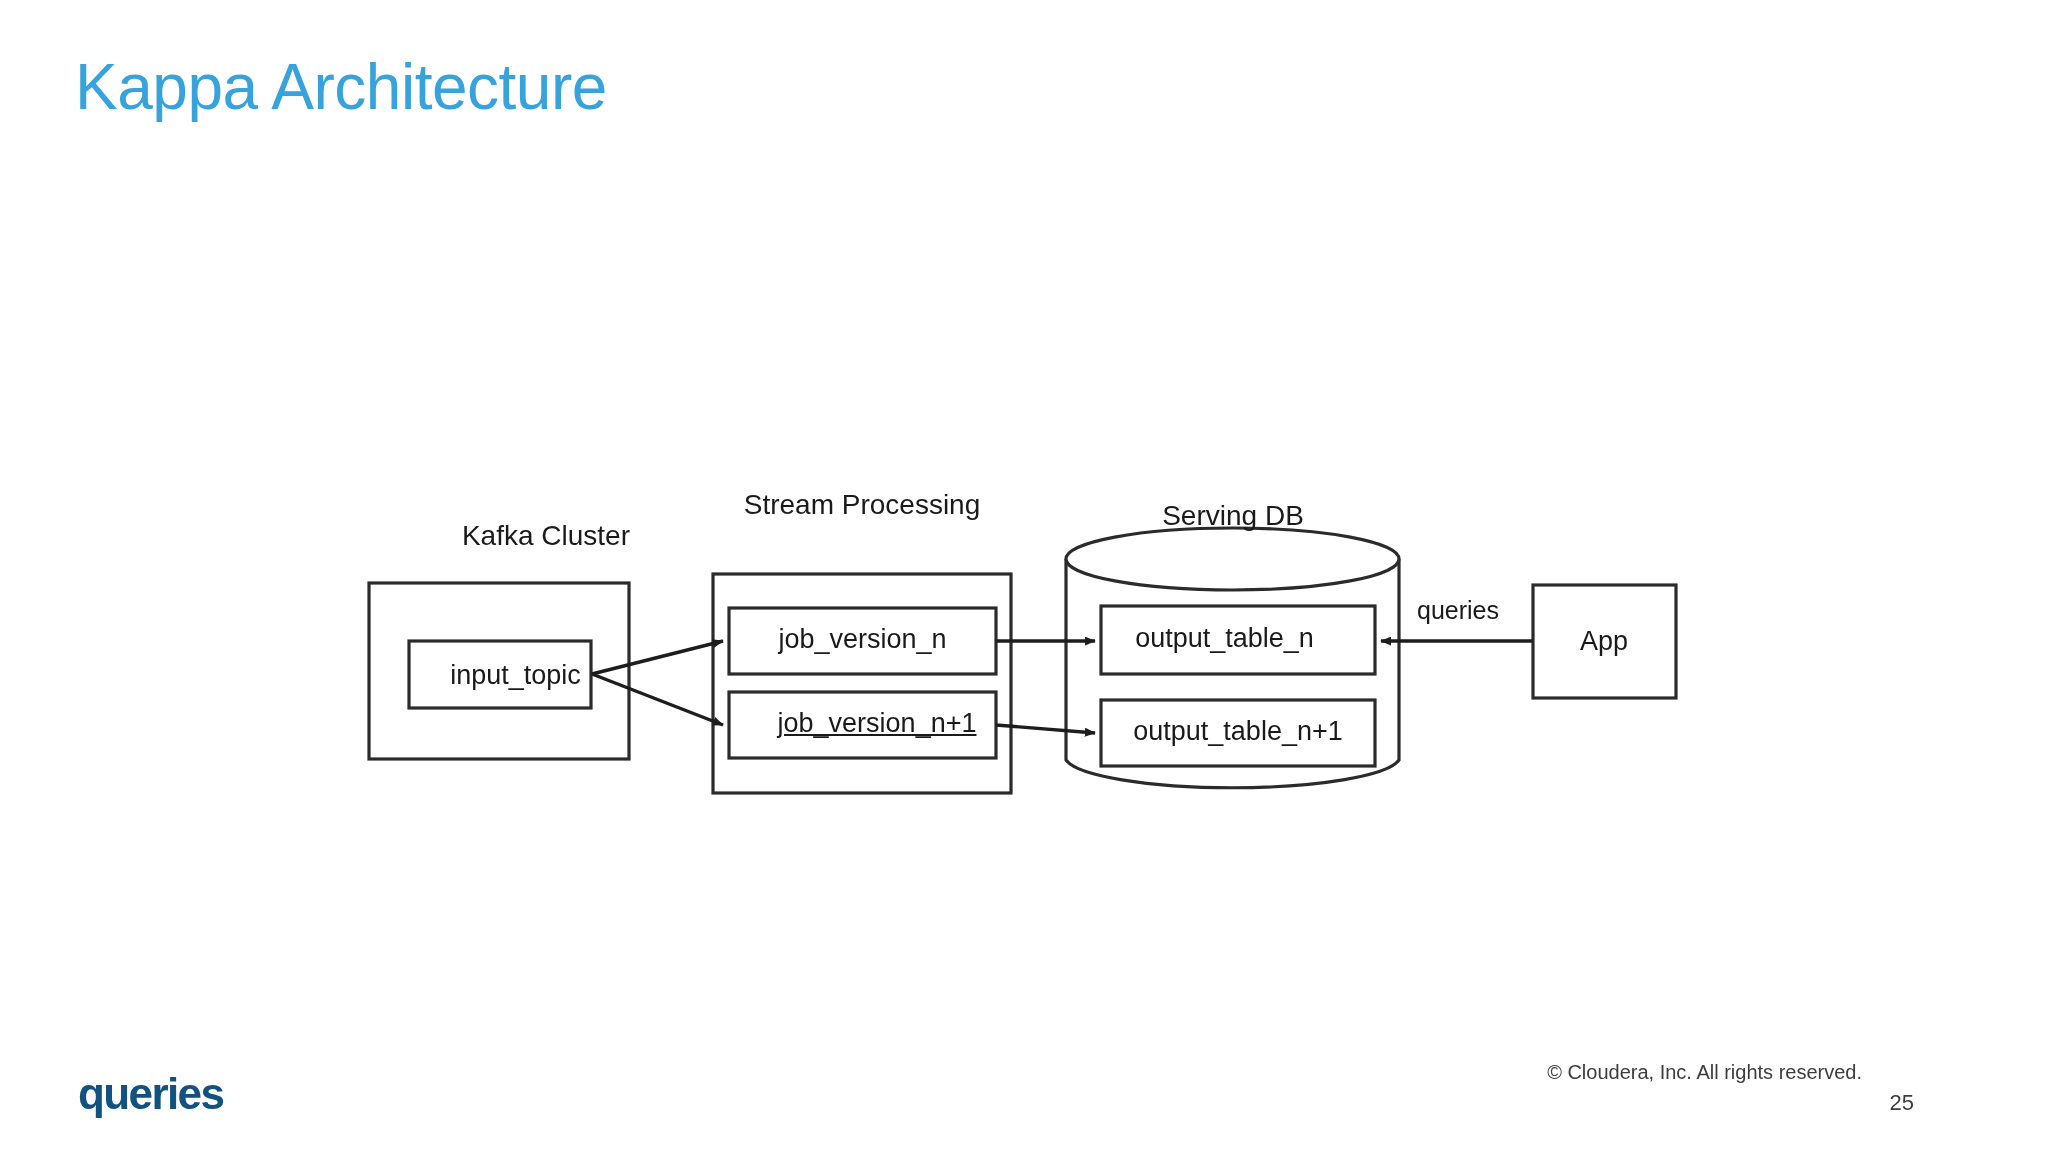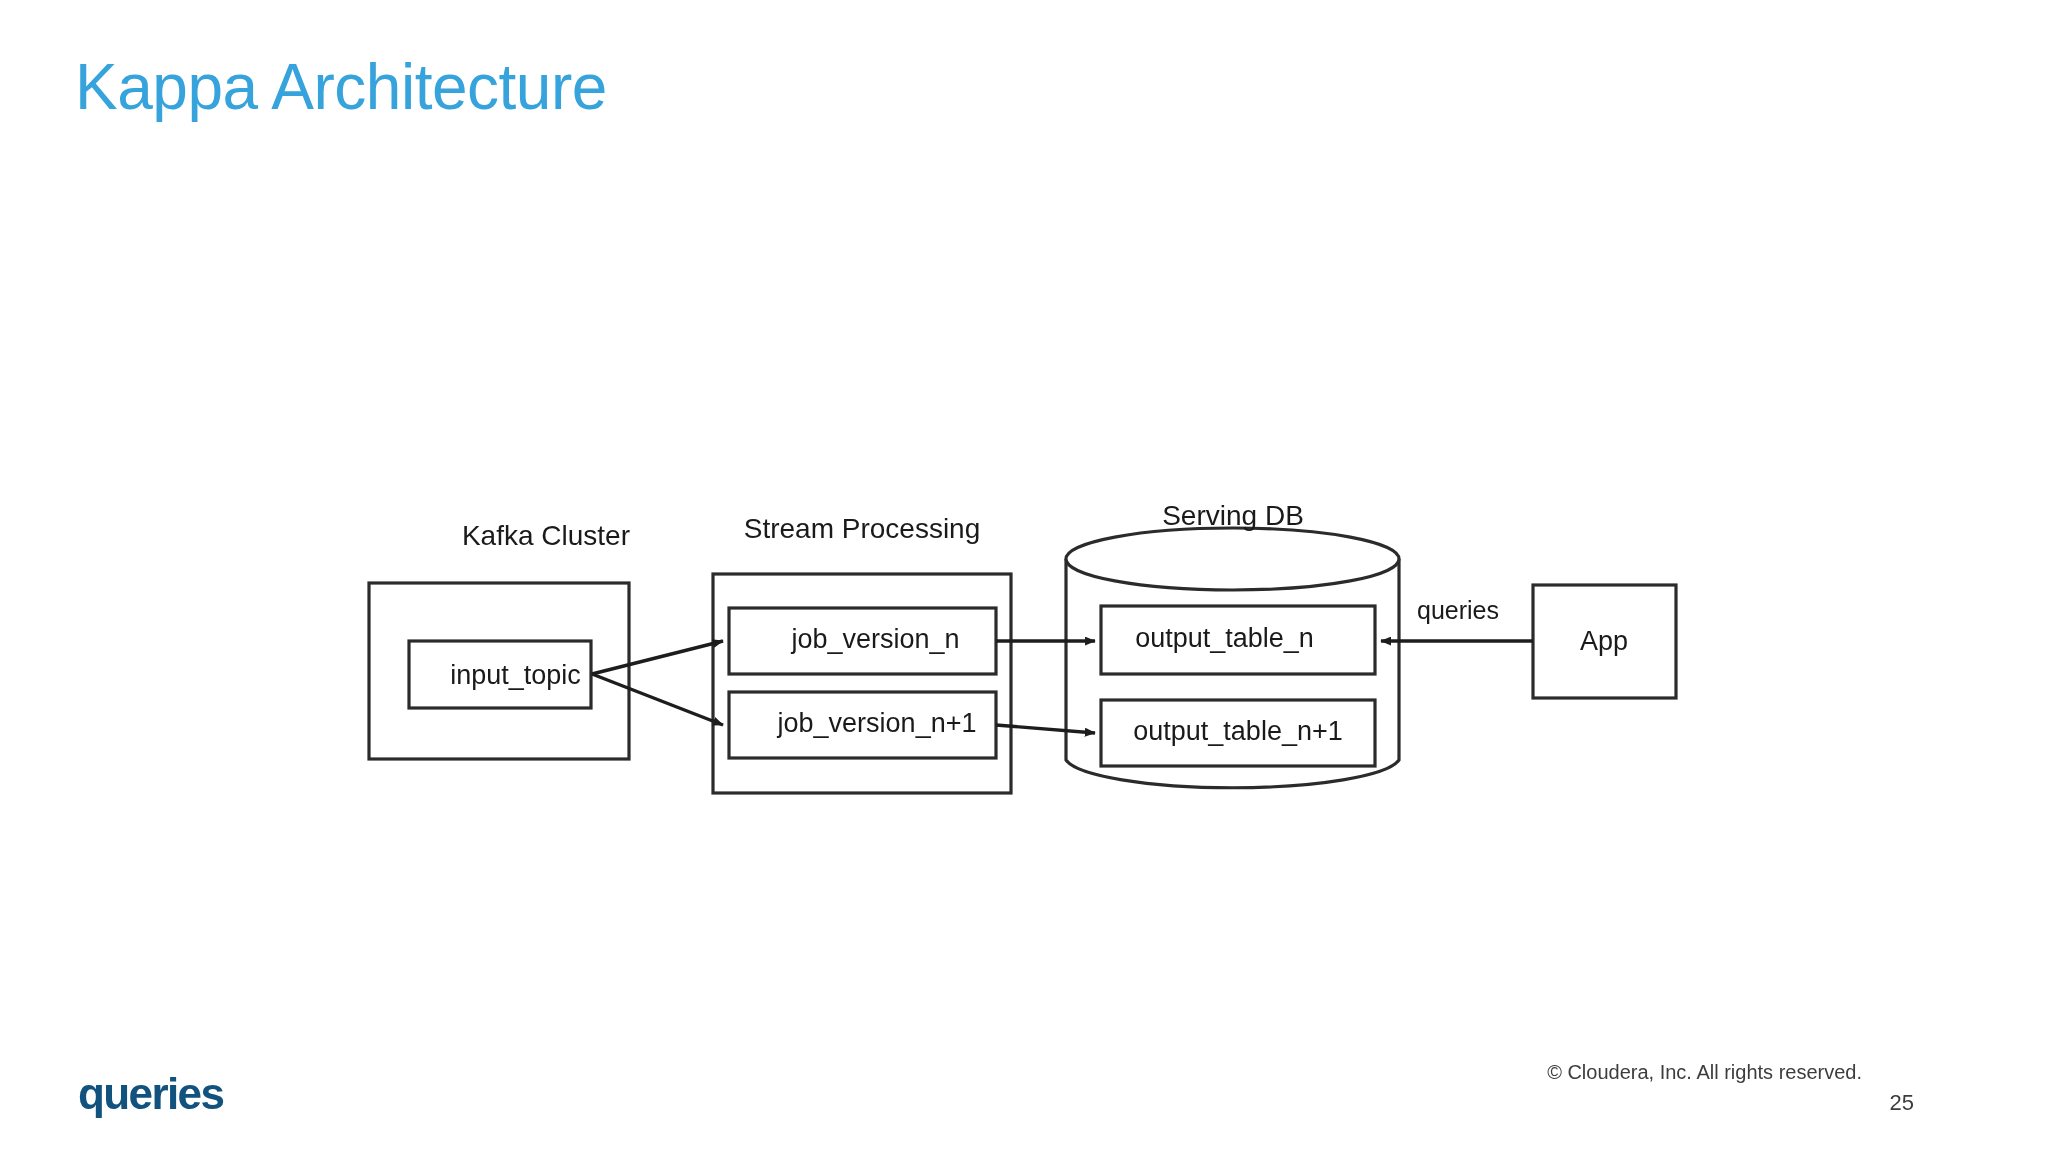--- a/index.html
+++ b/index.html
@@ -62,26 +62,26 @@
   .node-label {
     font-size: 27px;
     text-align: center;
   }
   .edge-label {
     font-size: 25px;
   }
 
   
   #kafka-cluster-title { left: 368px; top: 519px; width: 262px; text-align: right; }
-  #stream-system-title { left: 692px; top: 512px; width: 340px; }
+  #stream-system-title { left: 692px; top: 488px; width: 340px; }
   #serving-db-title    { left: 1065px; top: 499px; width: 336px; }
 
   #input-topic-label      { left: 408px;  top: 660px; width: 215px; }
-  #job-version-n-label    { left: 728px;  top: 624px; width: 269px; margin-left: 13px; }
-  #job-version-n1-label   { left: 728px;  top: 708px; width: 298px; }
+  #job-version-n-label    { left: 728px;  top: 624px; width: 269px; }
+  #job-version-n1-label   { left: 728px;  top: 708px; width: 298px; text-decoration: underline; }
   #output-table-n-label   { left: 1100px; top: 623px; width: 249px; }
   #output-table-n1-label  { left: 1100px; top: 716px; width: 276px; }
   #app-label              { left: 1532px; top: 626px; width: 144px; }
   #queries-label          { left: 1417px; top: 596px; }
 
   
   #logo {
     position: absolute;
     left: 78px;
     top: 1072px;

